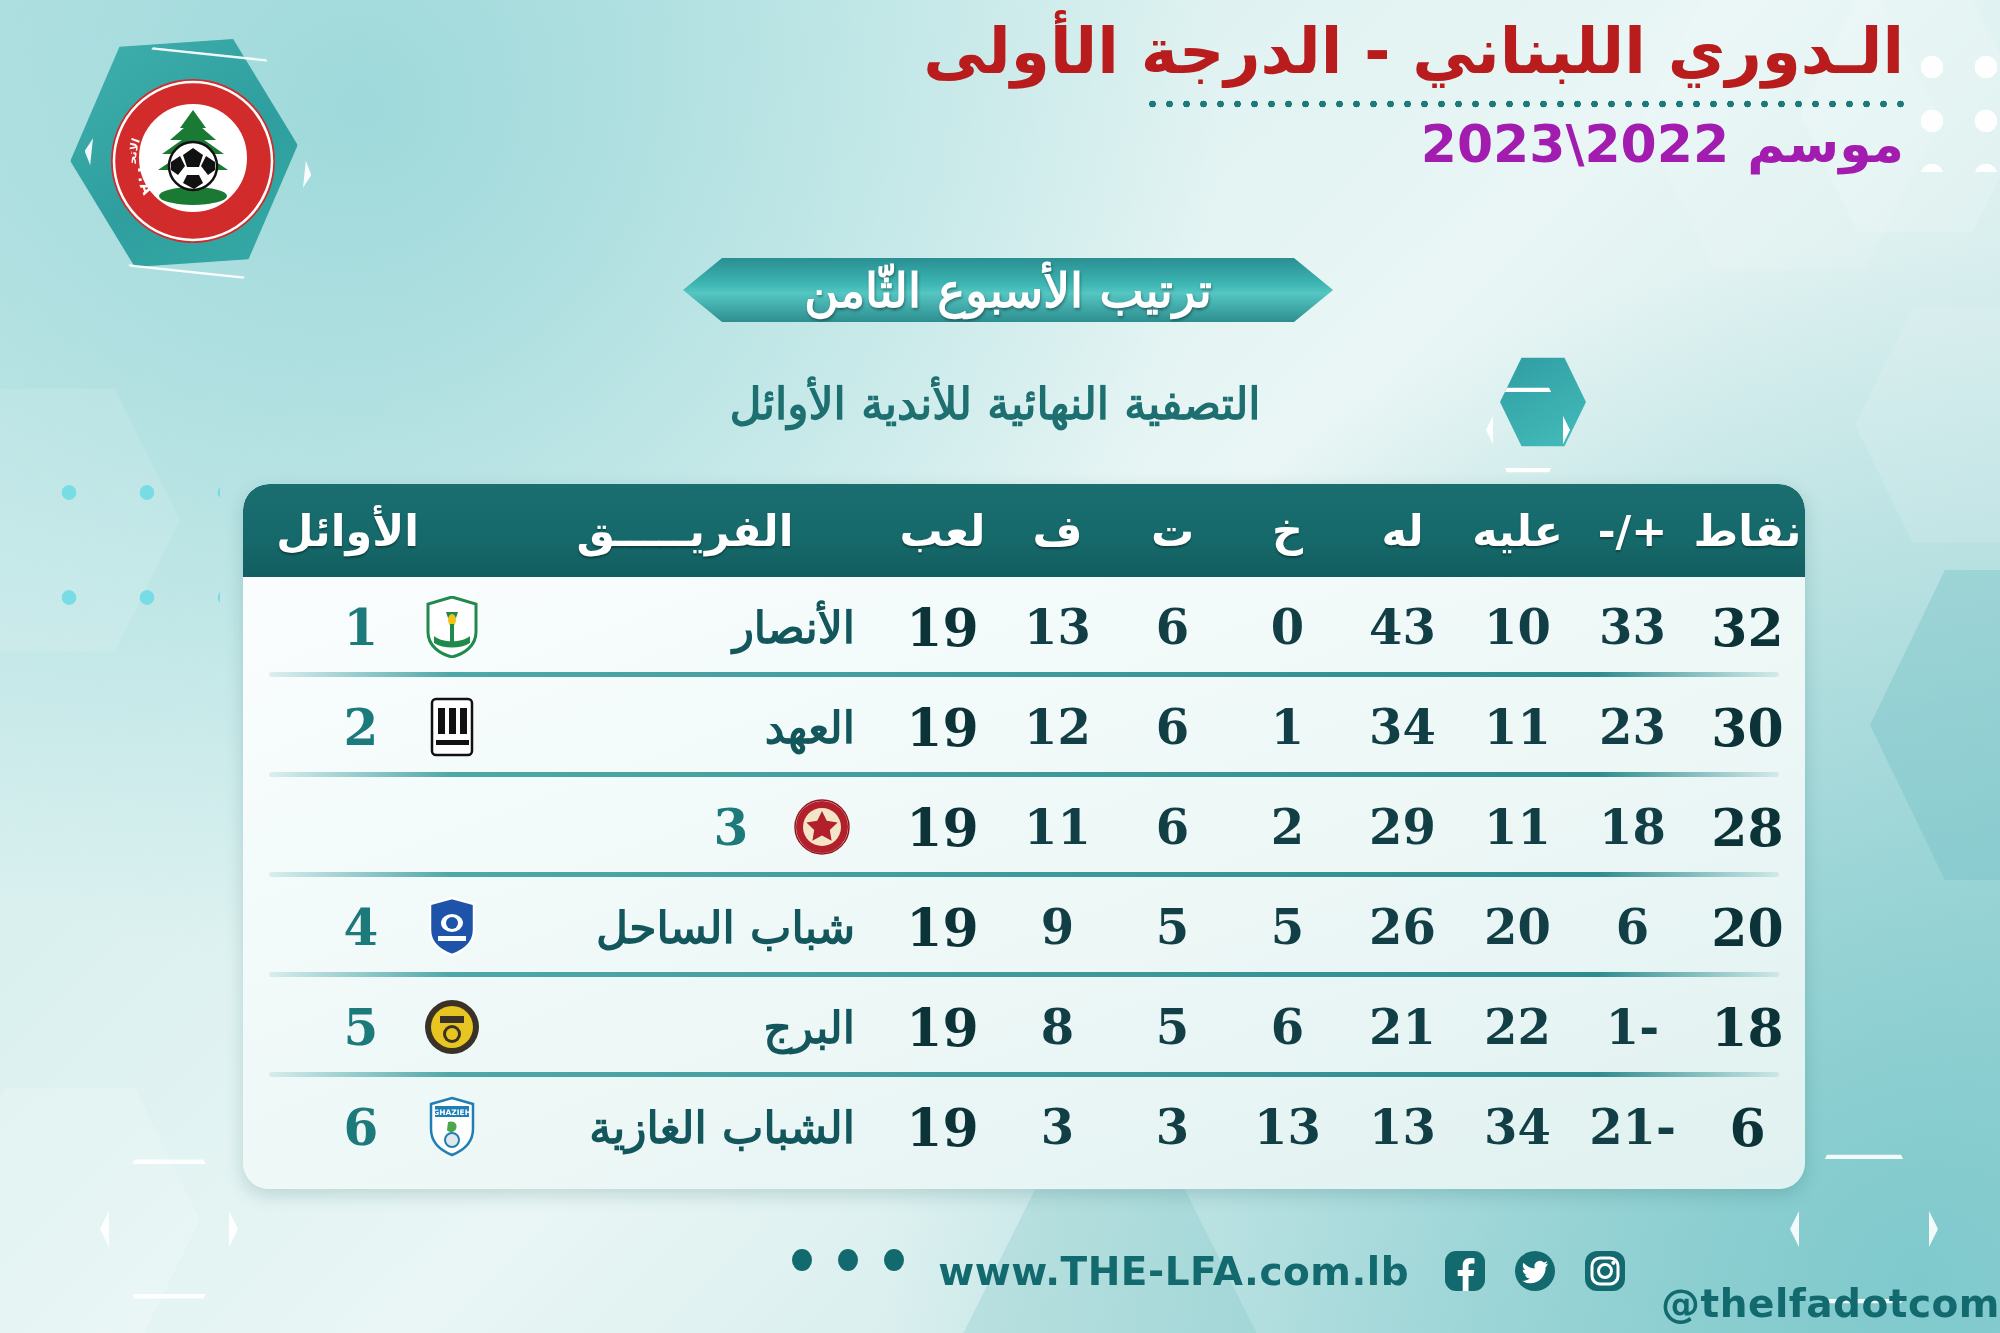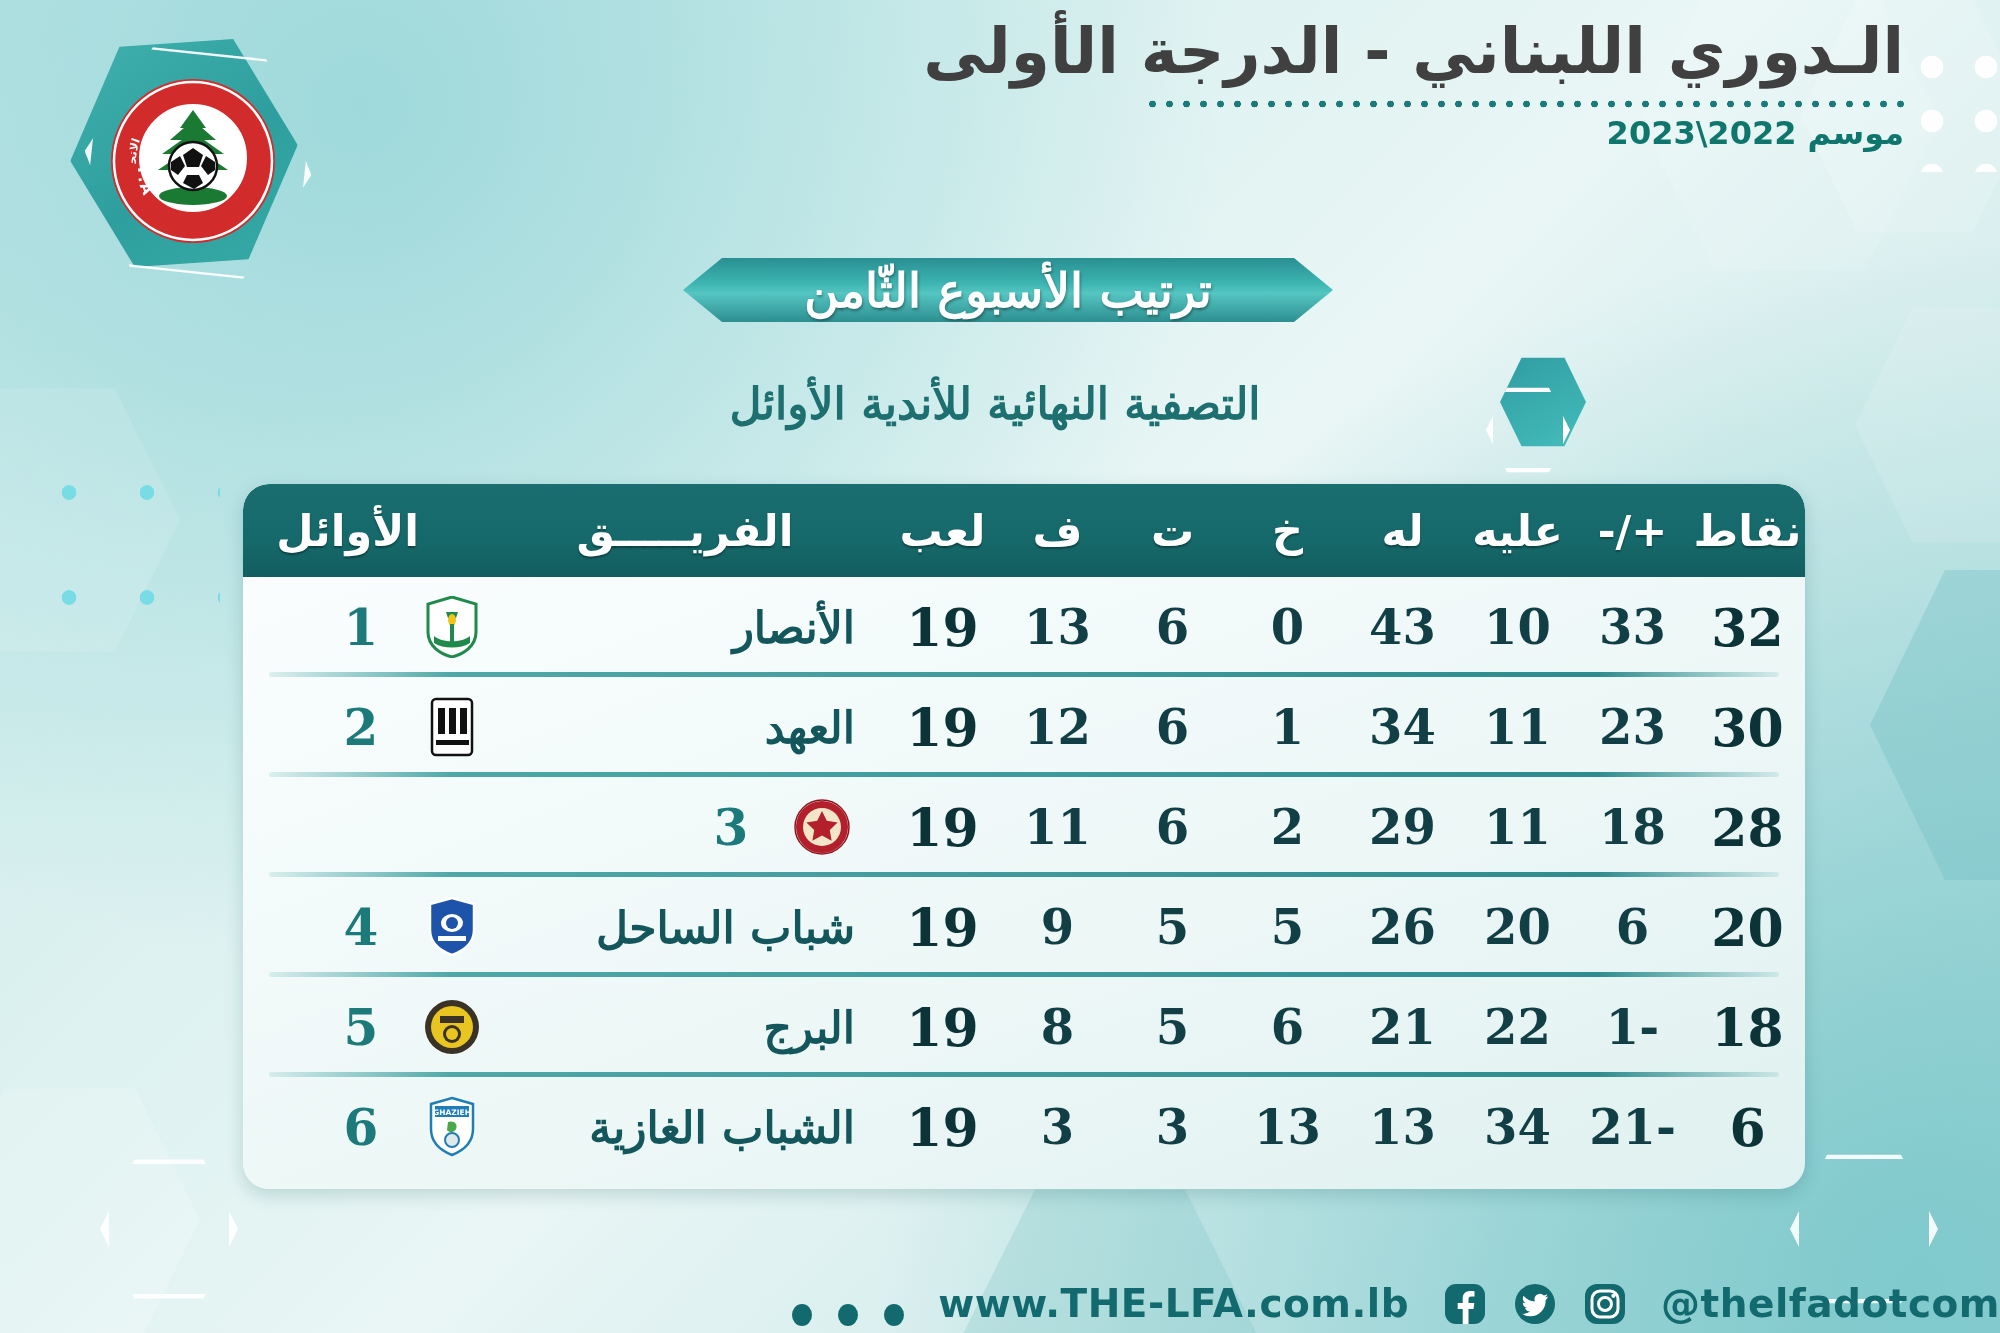--- a/index.html
+++ b/index.html
@@ -24,29 +24,29 @@
   .hexoutline{
     position:absolute;left:22px;top:20px;width:214px;height:216px;
     border:7px solid #ffffff;
     clip-path:polygon(25% 2%,75% 2%,100% 50%,75% 98%,25% 98%,0% 50%);
     transform:rotate(6deg);opacity:.92;
   }
   #lfa-logo{position:absolute;left:46px;top:48px;width:170px;height:170px;}
 
   #title-block{position:absolute;right:96px;top:16px;text-align:right;width:1180px;}
   #league-title{
-    font-size:63px;font-weight:bold;color:#404040;letter-spacing:1px;
+    font-size:63px;font-weight:bold;color:#b91c1c;letter-spacing:1px;
     line-height:1.15;white-space:nowrap;
   }
   #title-dashes{
     margin:6px 0 4px auto;height:16px;width:760px;
     background-image:radial-gradient(circle,#1d7a7a 0 3.2px,transparent 3.6px);
     background-size:17px 16px;background-position:0 2px;
   }
-  #season-line{font-size:32px;font-weight:bold;color:#0f766e;letter-spacing:1px;}
+  #season-line{font-size:52px;font-weight:bold;color:#a21caf;letter-spacing:1px;}
 
   
   #week-badge{
     position:absolute;left:683px;top:258px;width:650px;height:64px;
     background:linear-gradient(180deg,#2a8f92 0%,#3bb3b0 38%,#55c6c2 55%,#2d8e90 100%);
     clip-path:polygon(6% 0,94% 0,100% 50%,94% 100%,6% 100%,0 50%);
     display:flex;align-items:center;justify-content:center;
     box-shadow:0 3px 10px rgba(0,0,0,.18);
   }
   #week-badge-label{
@@ -99,21 +99,21 @@
   .hc-num{width:115px;}
   .hc-spacer{width:20px;}
 
   .badge-svg{width:56px;height:62px;display:block;}
 
   
   #footer{
     position:absolute;left:0;bottom:0;width:2000px;height:92px;
     display:flex;align-items:center;
   }
-  #footer-inner{display:flex;align-items:flex-end;gap:26px;margin-left:44px;direction:ltr;}
+  #footer-inner{display:flex;align-items:flex-start;gap:26px;margin-left:44px;direction:ltr;}
   .fdot{width:20px;height:22px;border-radius:50%;background:#126a6e;}
   #footer-url{font-size:39px;font-weight:bold;color:#126a6e;letter-spacing:.5px;margin:0 8px;}
   #footer-handle{font-size:39px;font-weight:bold;color:#126a6e;letter-spacing:.5px;margin-left:8px;margin-top:32px;}
   .sicon{width:44px;height:44px;display:block;}
 
   
   .dotgridL{
     position:absolute;width:190px;height:190px;
     background-image:radial-gradient(circle,#5fd8e4 0 7px,transparent 7.6px);
     background-size:78px 105px;opacity:.75;

